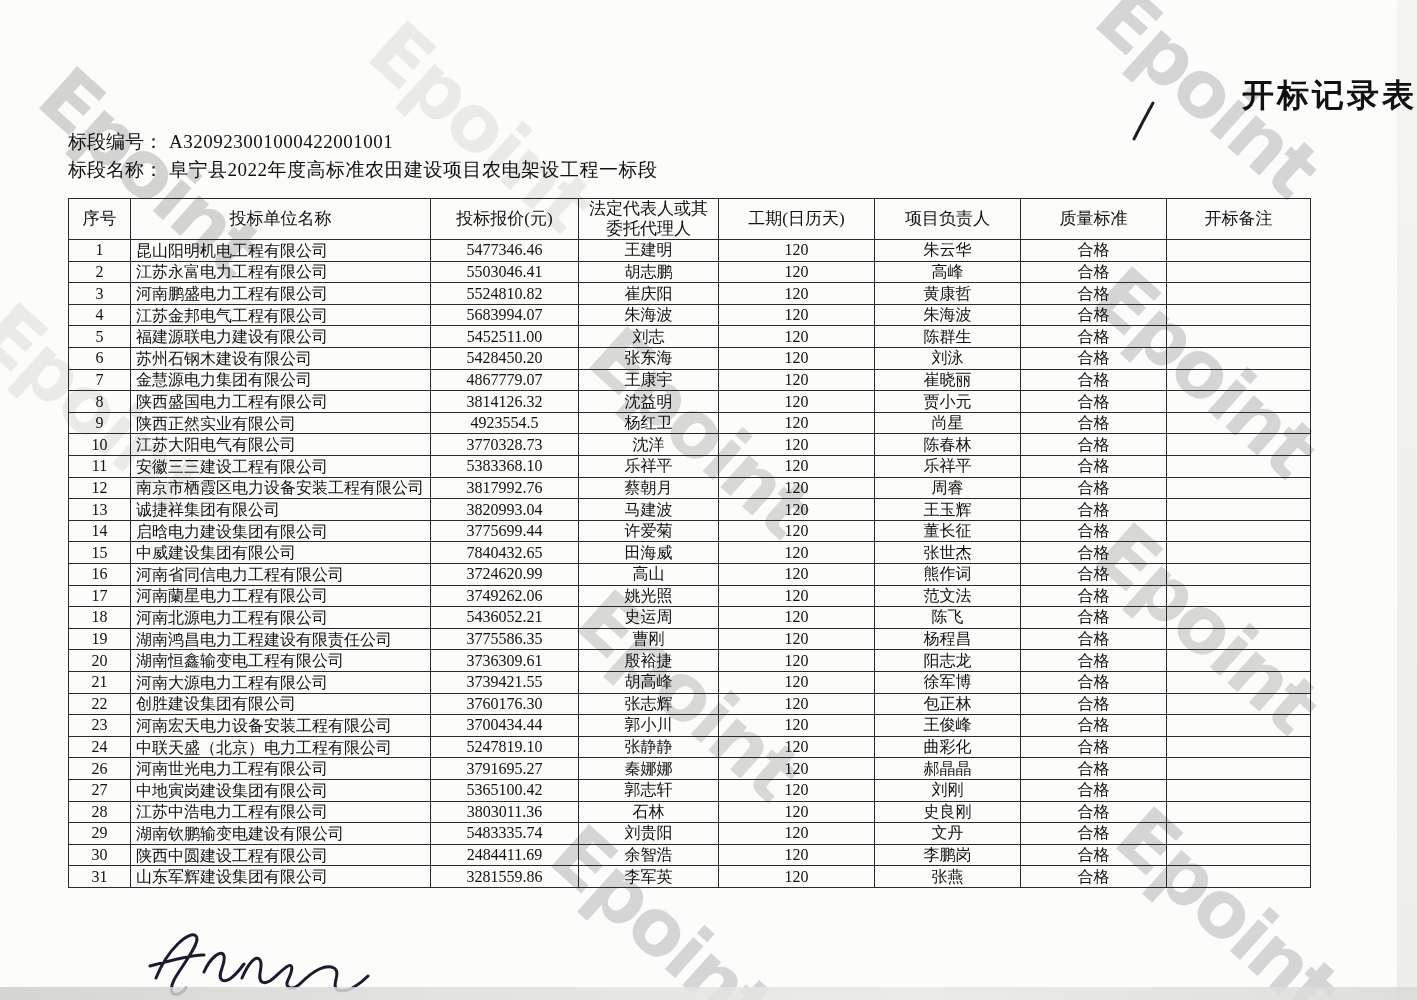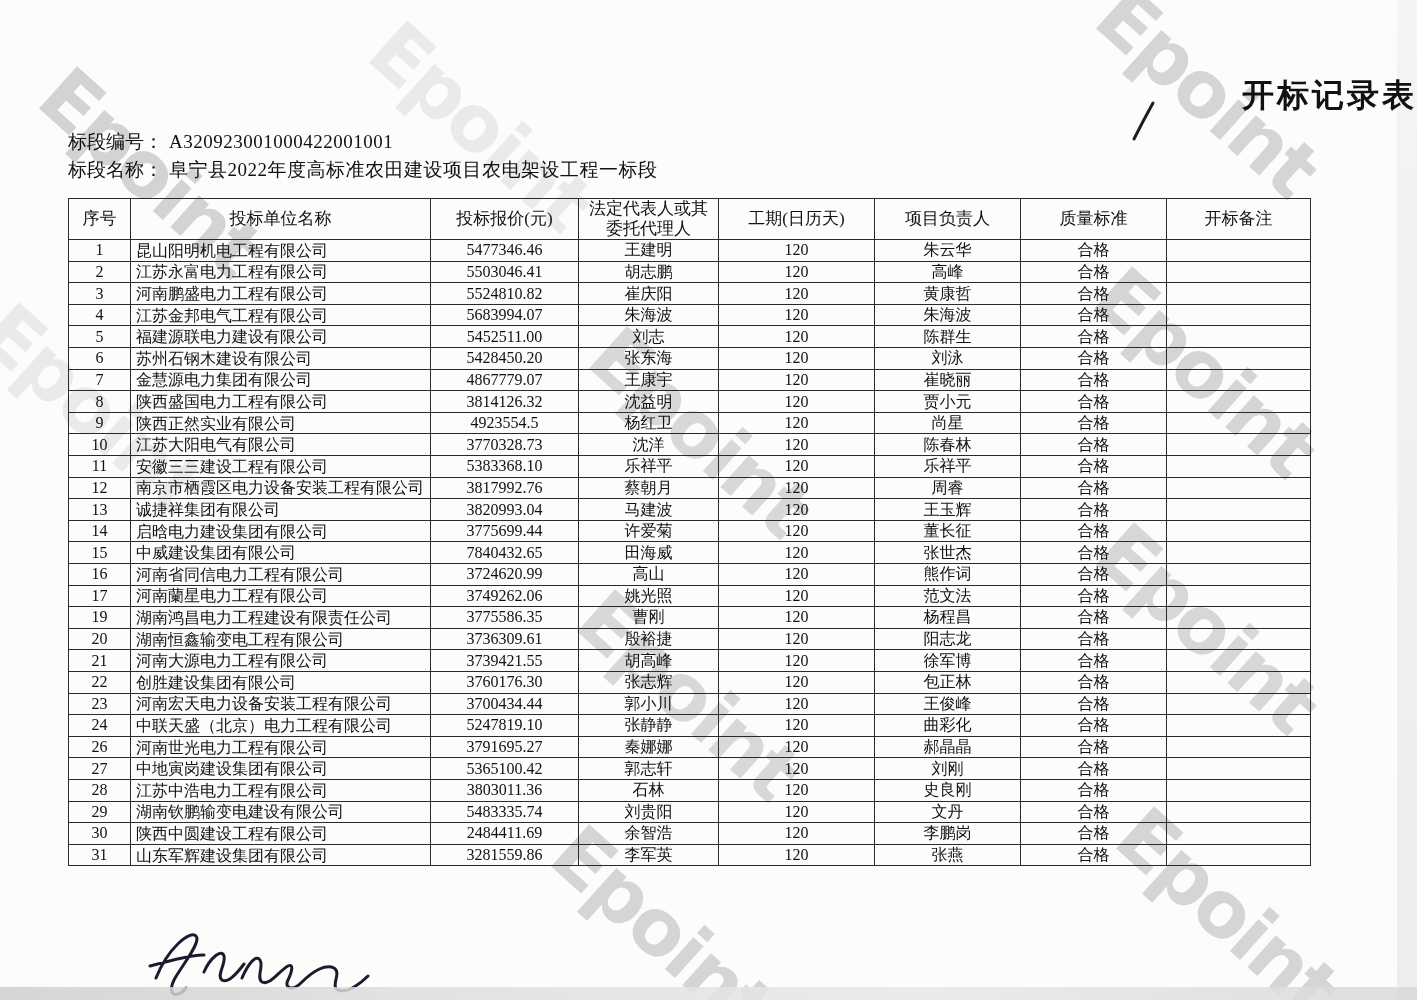--- a/index.html
+++ b/index.html
@@ -298,20 +298,30 @@
           <td>17</td>
           <td class="company">河南蘭星电力工程有限公司</td>
           <td>3749262.06</td>
           <td>姚光照</td>
           <td>120</td>
           <td>范文法</td>
           <td>合格</td>
           <td></td>
         </tr>
         <tr>
+          <td>18</td>
+          <td class="company">河南北源电力工程有限公司</td>
+          <td>5436052.21</td>
+          <td>史运周</td>
+          <td>120</td>
+          <td>陈飞</td>
+          <td>合格</td>
+          <td></td>
+        </tr>
+        <tr>
           <td>19</td>
           <td class="company">湖南鸿昌电力工程建设有限责任公司</td>
           <td>3775586.35</td>
           <td>曹刚</td>
           <td>120</td>
           <td>杨程昌</td>
           <td>合格</td>
           <td></td>
         </tr>
         <tr>

